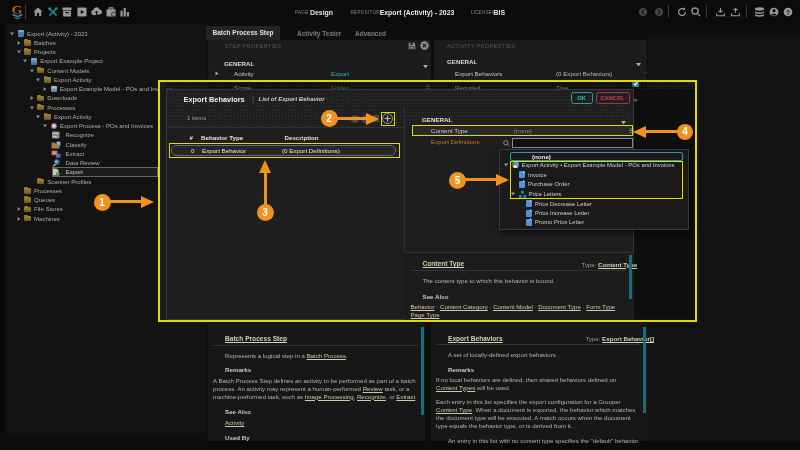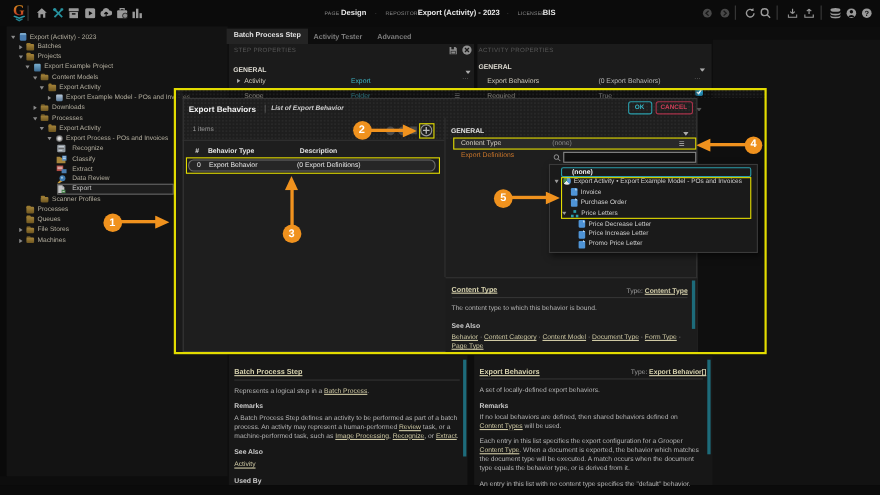--- a/index.html
+++ b/index.html
@@ -1,19 +1,19 @@
 <!DOCTYPE html>
 <html><head>
 <meta charset="utf-8">
 <style>
 html,body{margin:0;padding:0;background:#0d0d0d;}
 #screen{position:relative;width:800px;height:450px;overflow:hidden;background:#0d0d0d;
   font-family:"Liberation Sans",sans-serif;font-size:6.2px;-webkit-font-smoothing:antialiased;}
 .r{position:absolute;}
-.txt{white-space:nowrap;}
+.txt{white-space:nowrap;margin-left:12px;}
 
 #topbar{left:0;top:0;width:800px;height:24px;background:#0b0b0b;}
 .tico{position:absolute;top:7px;}
 .crumb{position:absolute;font-size:4.7px;color:#8a8a8a;letter-spacing:.2px;top:9.8px;}
 .crumbv{position:absolute;font-size:6.9px;color:#e8e8e8;font-weight:bold;top:8.5px;}
 
 #treepanel{left:6px;top:24px;width:201px;height:409px;background:#131313;}
 .trow{position:absolute;height:9px;display:flex;align-items:center;font-size:6px;color:#b3ae9f;}
 .tarr{width:4px;height:4px;margin-right:3.5px;flex:none;display:inline-block;}
 .fold{width:7px;height:5.5px;flex:none;margin-right:3px;background:linear-gradient(#a5843a,#6e5620);border-radius:1px;position:relative;}

